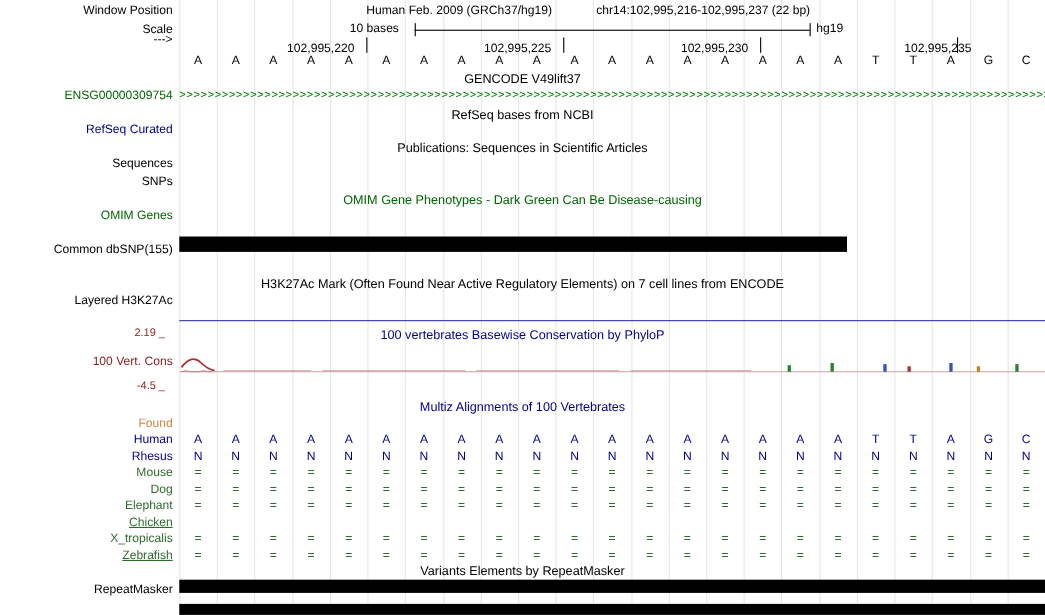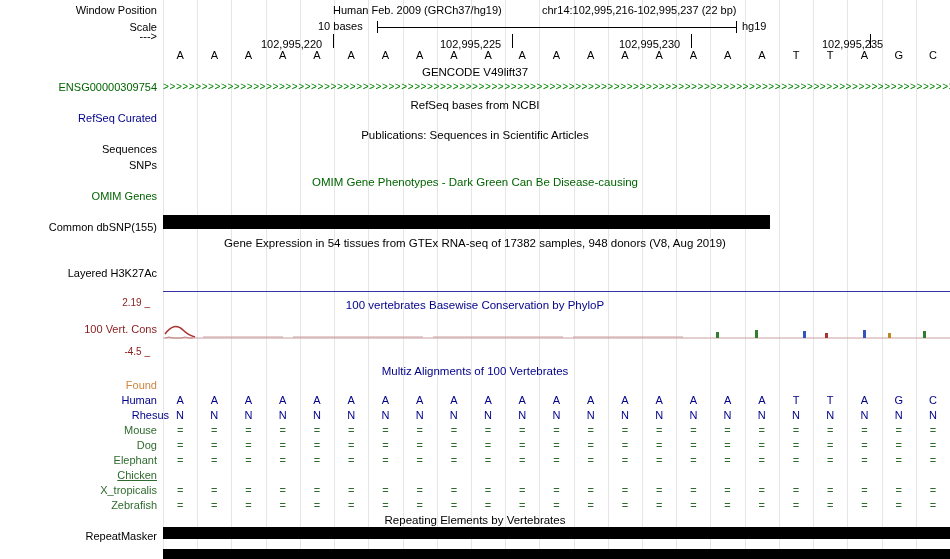--- a/index.html
+++ b/index.html
@@ -191,21 +191,21 @@
 
   <div class="label-col" style="top:143px;">Sequences</div>
   <div class="label-col" style="top:159px;">SNPs</div>
 
   <div class="centered-text title-green" style="top:176px;">OMIM Gene Phenotypes - Dark Green Can Be Disease-causing</div>
   <div class="label-col label-green" style="top:190px;">OMIM Genes</div>
 
   <div class="label-col" style="top:221px;">Common dbSNP(155)</div>
   <div class="black-bar" style="top:215px; left:163px; width:607px; height:14px;"></div>
 
-  <div class="centered-text" style="top:237px;">Gene Expression in 54 tissues from GTEx RNA-seq of 17382 samples, 948 donors (V8, Aug 2019)</div>
+  <div class="centered-text" style="top:253px;">H3K27Ac Mark (Often Found Near Active Regulatory Elements) on 7 cell lines from ENCODE</div>
   <div class="label-col" style="top:267px;">Layered H3K27Ac</div>
   <div class="blue-line" style="top:291px; left:163px; width:787px;"></div>
 
   <div class="axis-label" style="top:297px; left:0;">2.19 _</div>
   <div class="centered-text title-blue" style="top:299px;">100 vertebrates Basewise Conservation by PhyloP</div>
   <div class="label-col" style="top:323px; color:#8b1a1a;">100 Vert. Cons</div>
   <div class="axis-label" style="top:346px; left:0;">-4.5 _</div>
 
   <svg style="position:absolute; top:300px; left:163px;" width="787" height="54">
     <line x1="0" y1="38" x2="787" y2="38" stroke="#c8a0a0" stroke-width="1"></line>
@@ -222,27 +222,27 @@
     <rect x="700" y="30" width="3" height="8" fill="#3355bb"></rect>
     <rect x="725" y="33" width="3" height="5" fill="#bb8822"></rect>
     <rect x="760" y="31" width="3" height="7" fill="#2f7f2f"></rect>
   </svg>
 
   <div class="centered-text title-blue" style="top:365px;">Multiz Alignments of 100 Vertebrates</div>
   <div class="label-col label-orange" style="top:379px;">Found</div>
 
   <div id="species-labels">
       <div class="label-col" style="top: 394px; color: rgb(0, 0, 139);">Human</div>
-      <div class="label-col" style="top: 409px; color: rgb(0, 0, 139); margin-left: 12px;">Rhesus</div>
+      <div class="label-col" style="top: 409px; color: rgb(0, 0, 139);">Rhesus</div>
       <div class="label-col" style="top: 424px; color: rgb(47, 107, 47);">Mouse</div>
       <div class="label-col" style="top: 439px; color: rgb(47, 107, 47);">Dog</div>
       <div class="label-col" style="top: 454px; color: rgb(47, 107, 47);">Elephant</div>
       <div class="label-col" style="top: 469px; color: rgb(47, 107, 47); text-decoration: underline;">Chicken</div>
       <div class="label-col" style="top: 484px; color: rgb(47, 107, 47);">X_tropicalis</div>
-      <div class="label-col" style="top: 499px; color: rgb(47, 107, 47);">Zebrafish</div>
+      <div class="label-col" style="top: 499px; color: rgb(47, 107, 47); text-decoration: underline;">Zebrafish</div>
     </div>
   <div id="species-rows">
       <div class="base-letter" style="top: 394px; left: 180.109px; color: rgb(0, 0, 139);">A</div>
       <div class="base-letter" style="top: 394px; left: 214.326px; color: rgb(0, 0, 139);">A</div>
       <div class="base-letter" style="top: 394px; left: 248.543px; color: rgb(0, 0, 139);">A</div>
       <div class="base-letter" style="top: 394px; left: 282.761px; color: rgb(0, 0, 139);">A</div>
       <div class="base-letter" style="top: 394px; left: 316.978px; color: rgb(0, 0, 139);">A</div>
       <div class="base-letter" style="top: 394px; left: 351.196px; color: rgb(0, 0, 139);">A</div>
       <div class="base-letter" style="top: 394px; left: 385.413px; color: rgb(0, 0, 139);">A</div>
       <div class="base-letter" style="top: 394px; left: 419.63px; color: rgb(0, 0, 139);">A</div>
@@ -394,18 +394,18 @@
       <div class="base-letter" style="top: 499px; left: 693.37px; color: rgb(47, 107, 47);">=</div>
       <div class="base-letter" style="top: 499px; left: 727.587px; color: rgb(47, 107, 47);">=</div>
       <div class="base-letter" style="top: 499px; left: 761.804px; color: rgb(47, 107, 47);">=</div>
       <div class="base-letter" style="top: 499px; left: 796.022px; color: rgb(47, 107, 47);">=</div>
       <div class="base-letter" style="top: 499px; left: 830.239px; color: rgb(47, 107, 47);">=</div>
       <div class="base-letter" style="top: 499px; left: 864.457px; color: rgb(47, 107, 47);">=</div>
       <div class="base-letter" style="top: 499px; left: 898.674px; color: rgb(47, 107, 47);">=</div>
       <div class="base-letter" style="top: 499px; left: 932.891px; color: rgb(47, 107, 47);">=</div>
     </div>
 
-  <div class="centered-text" style="top:514px;">Repeating Elements by Vertebrates</div>
+  <div class="centered-text" style="top:514px;">Variants Elements by RepeatMasker</div>
   <div class="black-bar" style="top:527px; left:163px; width:787px; height:12px;"></div>
   <div class="label-col" style="top:530px;">RepeatMasker</div>
   <div class="black-bar" style="top:549px; left:163px; width:787px; height:10px;"></div>
 
 </div>
 
 </body></html>

